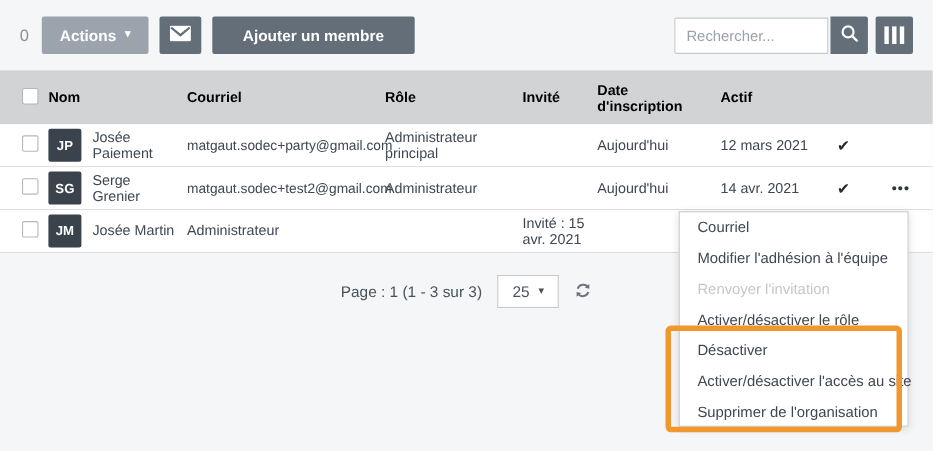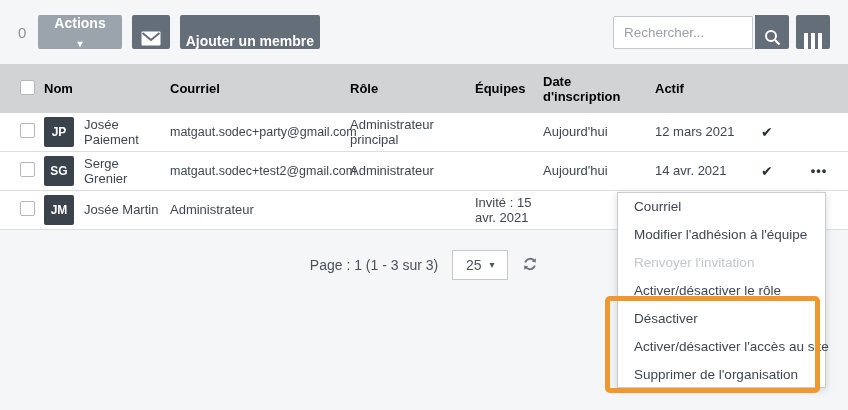--- a/index.html
+++ b/index.html
@@ -17,28 +17,27 @@
     height: 64px;
     display: flex;
     align-items: center;
     padding: 0 18px 0 14px;
     background: #f5f6f7;
   }
   .count { color: #8b929a; font-size: 15px; margin: 0 12px 0 4px; }
   .btn {
     border: none; border-radius: 2px; height: 34px;
     color: #fff; font-family: inherit; font-size: 14px; font-weight: bold;
-    display: inline-flex; align-items: center; justify-content: flex-end;
+    display: inline-flex; align-items: center; justify-content: center;
     cursor: pointer;
-    flex-direction: column;
   }
   .btn-light { background: #9ba4ac; padding: 0 16px; gap: 8px; }
   .btn-dark  { background: #636e78; }
   .btn-icon  { width: 38px; margin-left: 10px; }
-  .btn-add   { padding: 0 6px; margin-left: 10px; }
+  .btn-add   { padding: 0 28px; margin-left: 10px; }
   .caret { font-size: 10px; line-height: 1; }
   .spacer { flex: 1; }
   .search-input {
     width: 140px; height: 33px;
     border: 1px solid #c6c9cc; border-radius: 2px 0 0 2px;
     background: #fff; padding: 0 10px;
     font-family: inherit; font-size: 13.5px; color: #3e4753;
     outline: none;
   }
   .search-input::placeholder { color: #9aa1a8; }
@@ -168,21 +167,21 @@
       </span>
   </button>
 </div>
 
 <div>
   <div class="thead">
     <div><span class="cb"></span></div>
     <div>Nom</div>
     <div>Courriel</div>
     <div>Rôle</div>
-    <div>Équipes</div>
+    <div>Invité</div>
     <div>Date d'inscription</div>
     <div>Actif</div>
     <div></div>
   </div>
 
   <div class="grid-row trow">
     <div><span class="cb"></span></div>
     <div>
         <span class="avatar">JP</span>
       </div>

